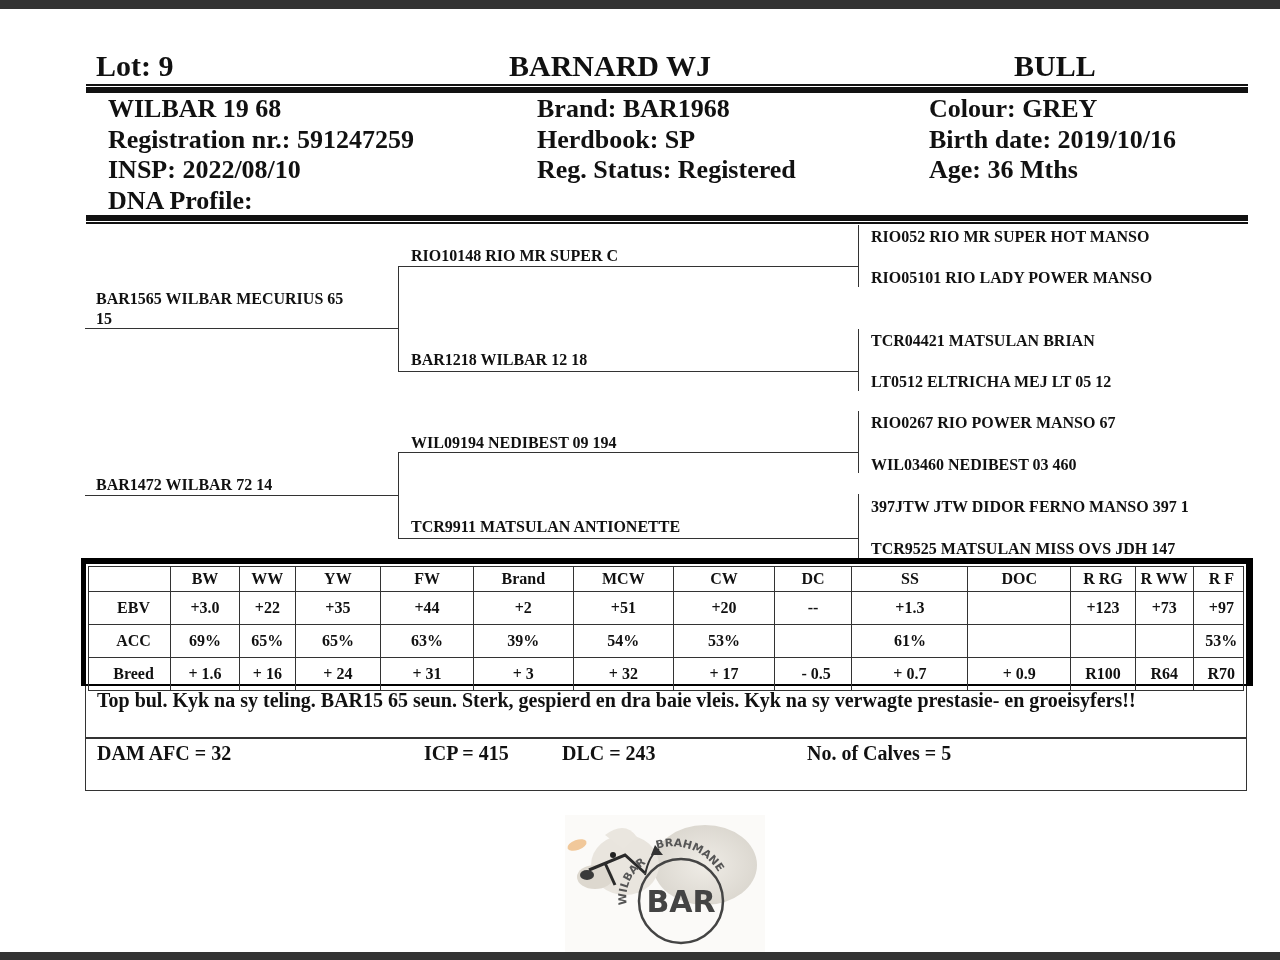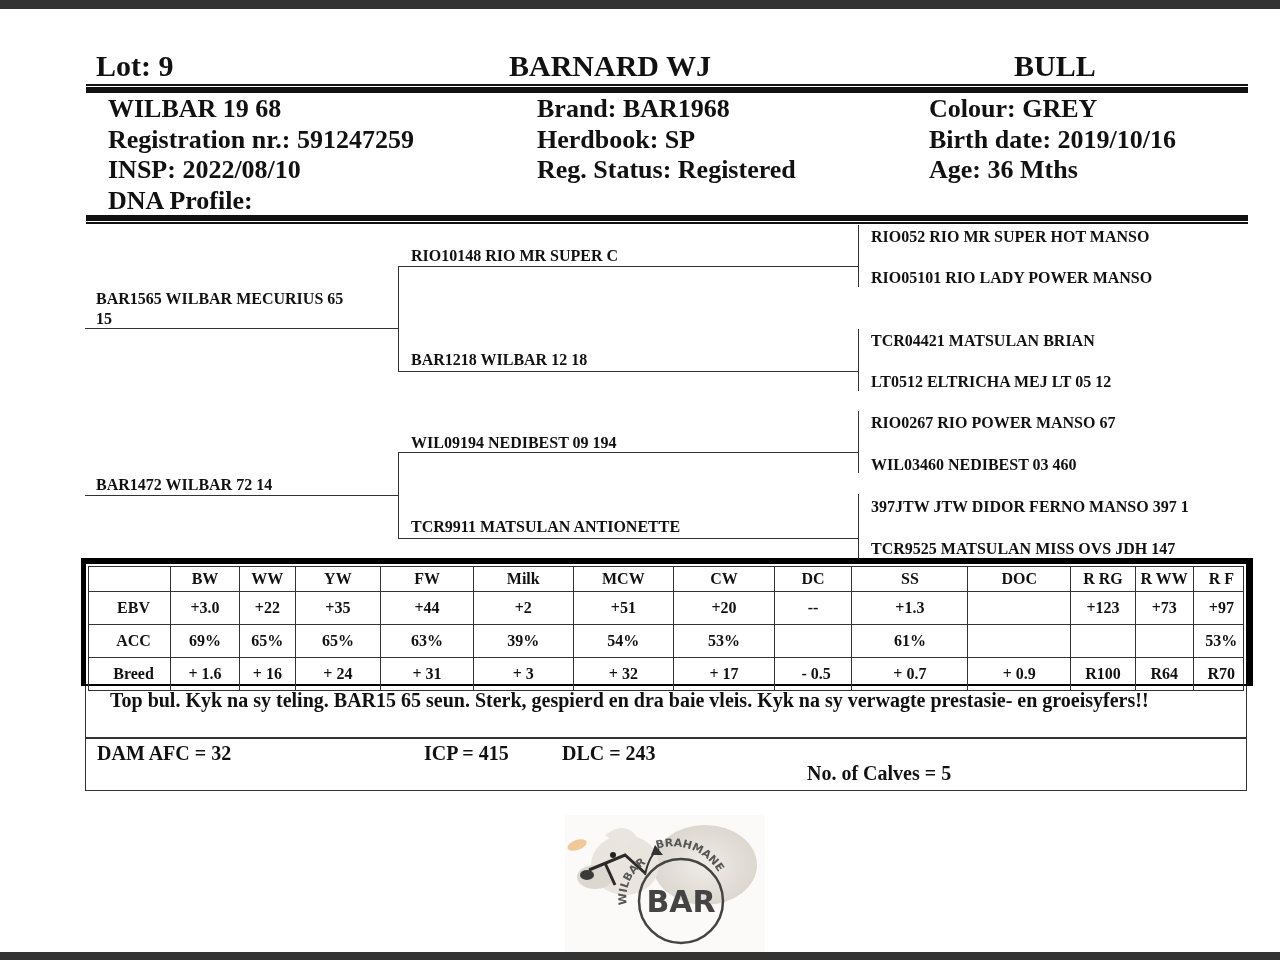--- a/index.html
+++ b/index.html
@@ -37,21 +37,21 @@
   .ebv-inner { position:absolute; left:86px; top:564px; width:1160px; height:120px; background:#fff; }
   table.ebv { position:absolute; left:88px; top:566px; width:1156px; border-collapse:collapse; font-size:16px; }
   table.ebv td { border:1px solid #333; text-align:center; padding:0; height:28px; }
   table.ebv tr.r1 td { height:24px; }
   table.ebv tr.r2 td, table.ebv tr.r3 td { height:32px; }
   table.ebv td.rowlab { text-align:center; padding-left:8px; }
   table.ebv td.lft { text-align:center; padding-left:6px; }
 
   
   .box { position:absolute; left:85px; width:1162px; border:1px solid #333; border-top:none; box-sizing:border-box; }
-  .comment { top:686px; height:52px; font-size:20px; line-height:25px; padding:2px 24px; }
+  .comment { top:686px; height:52px; font-size:20px; line-height:25px; padding:2px 11px; }
   .dam { top:738px; height:53px; border-top:1px solid #333; font-size:20px; line-height:26px; padding:1px 11px; }
   .dam-row { position:relative; height:26px; white-space:nowrap; }
   .dam-row span { position:absolute; top:0; }
 
   
   .logo { position:absolute; left:565px; top:815px; width:200px; height:138px; }
 </style>
 </head>
 <body>
 
@@ -140,21 +140,21 @@
     <col style="width:53px">
       <col style="width:46px">
   </colgroup>
   <tbody>
       <tr class="r1">
     <td></td>
     <td>BW</td>
     <td>WW</td>
     <td>YW</td>
     <td>FW</td>
-    <td>Milk</td>
+    <td>Brand</td>
     <td>MCW</td>
     <td>CW</td>
     <td>DC</td>
     <td>SS</td>
     <td>DOC</td>
     <td>R RG</td>
     <td>R WW</td>
     <td class="lft">R F</td>
   </tr>
   <tr class="r2">
@@ -210,21 +210,21 @@
 
 <div class="box comment">
   <span>Top bul. Kyk na sy teling. BAR15 65 seun. Sterk, gespierd en dra baie vleis. Kyk na sy verwagte prestasie- en groeisyfers!!</span>
 </div>
 
 <div class="box dam">
   <div class="dam-row">
     <span style="left:0;">DAM AFC = 32</span>
     <span style="left:279px;margin-left:48px;">ICP = 415</span>
     <span style="left:465px;">DLC = 243</span>
-    <span style="left:710px;margin-top:20px;">No. of Calves = 5</span>
+    <span style="left:710px;">No. of Calves = 5</span>
   </div>
 </div>
 
 <div class="logo">
   <svg width="200" height="138" viewBox="0 0 200 138">
     <defs>
       <radialGradient id="bodyg" cx="0.5" cy="0.5" r="0.6">
         <stop offset="0" stop-color="#efece6"></stop>
         <stop offset="1" stop-color="#d8d4cc"></stop>
       </radialGradient>

